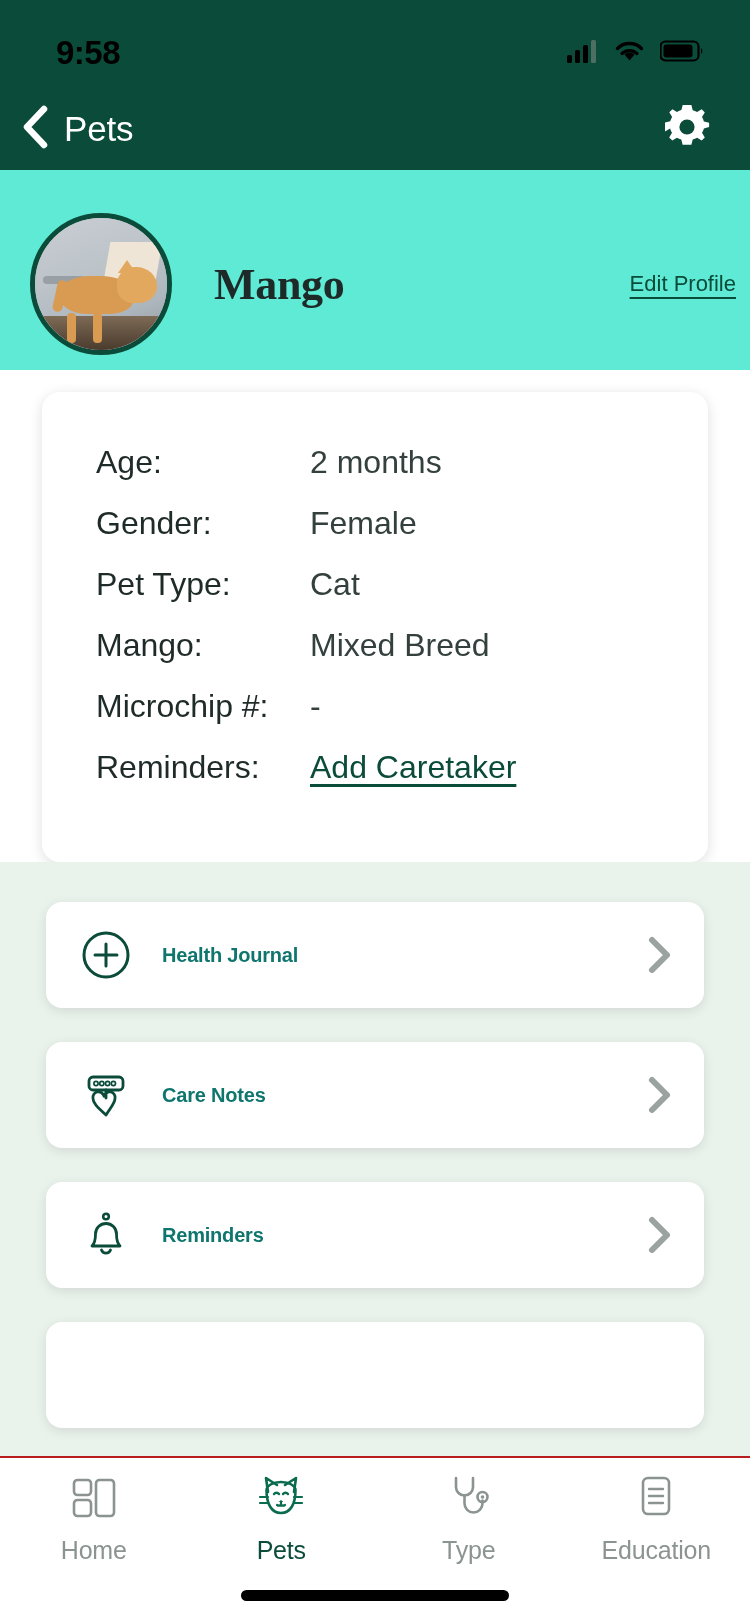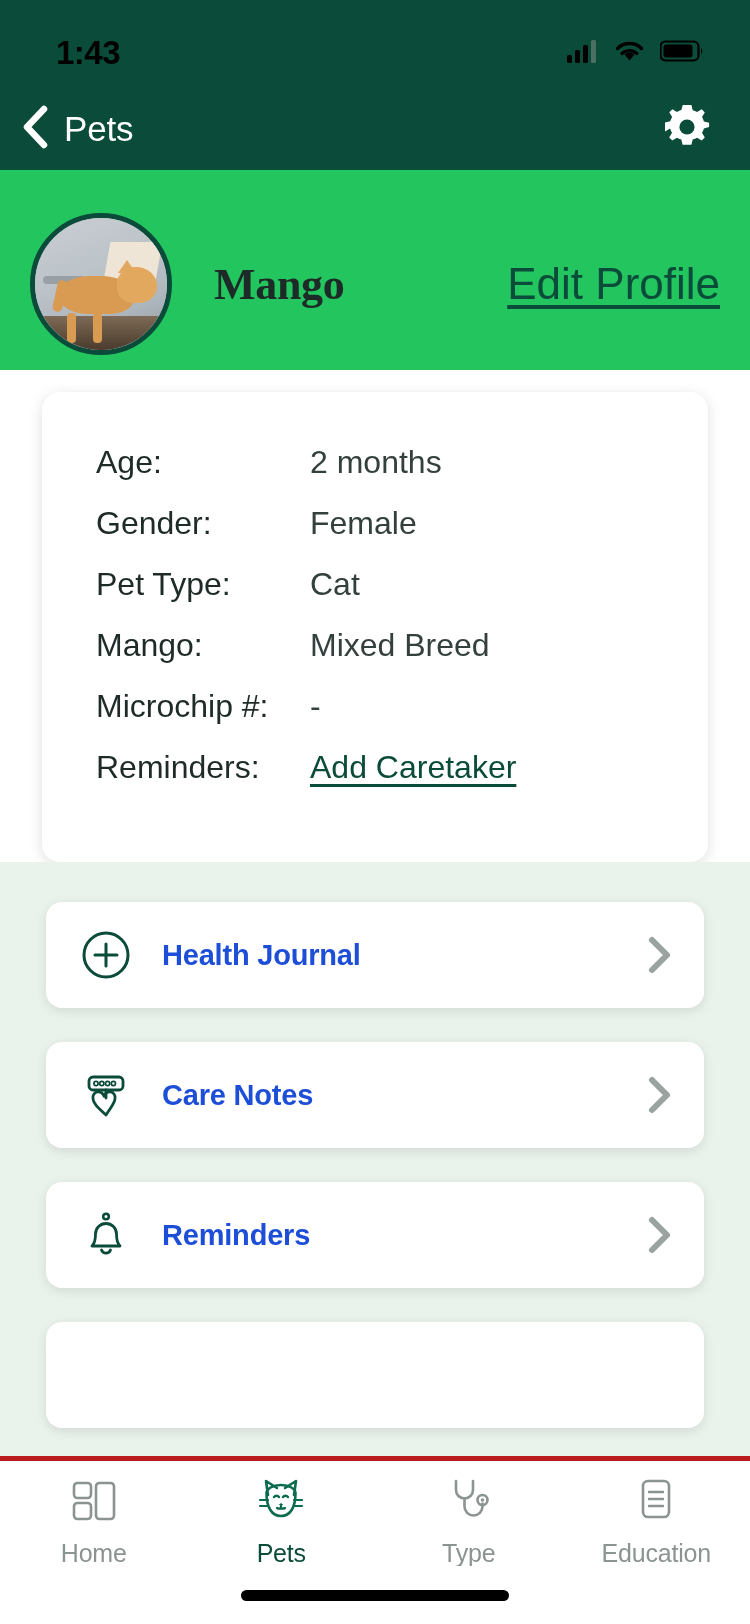--- a/index.html
+++ b/index.html
@@ -58,24 +58,24 @@
   .nav-back-title {
     font-size: 35px;
     color: #ffffff;
     font-weight: 400;
     letter-spacing: -0.2px;
   }
   .gear-btn { display: flex; align-items: center; cursor: pointer; }
 
   
   .profile {
-    background: #22c55e;
-    display: flex;
-    align-items: center;
-    padding: 28px 30px 0 30px;
+    background: #5eead4;
+    display: flex;
+    align-items: center;
+    padding: 28px 14px 0 30px;
     height: 200px;
     flex: 0 0 auto;
   }
   .avatar {
     width: 142px; height: 142px;
     border-radius: 50%;
     border: 5px solid #0b4b3a;
     overflow: hidden;
     position: relative;
     flex: 0 0 auto;
@@ -147,21 +147,21 @@
   .pet-name {
     font-family: "Liberation Serif", serif;
     font-size: 44px;
     font-weight: 700;
     color: #1d2a27;
     margin-left: 42px;
     letter-spacing: -0.3px;
   }
   .edit-profile {
     margin-left: auto;
-    font-size: 44px;
+    font-size: 22px;
     color: #0b4b3a;
     text-decoration: underline;
     text-underline-offset: 6px;
     cursor: pointer;
     white-space: nowrap;
   }
 
   
   .details-wrap {
     background: #ffffff;
@@ -216,36 +216,36 @@
     padding: 0 28px 0 32px;
     margin-bottom: 34px;
     cursor: pointer;
   }
   .menu-icon {
     width: 56px; height: 56px;
     display: flex; align-items: center; justify-content: center;
     flex: 0 0 auto;
   }
   .menu-label {
-    font-size: 29px;
+    font-size: 20px;
     font-weight: 700;
-    color: #1d4ed8;
+    color: #0f766e;
     margin-left: 28px;
     letter-spacing: -0.2px;
   }
   .menu-chevron {
     margin-left: auto;
     display: flex; align-items: center;
   }
 
   
   .tabbar {
     height: 110px;
     background: #ffffff;
-    border-top: 5px solid #b91c1c;
+    border-top: 2px solid #b91c1c;
     display: flex;
     align-items: flex-start;
     padding-top: 14px;
     flex: 0 0 auto;
   }
   .tab {
     flex: 1 1 0;
     display: flex;
     flex-direction: column;
     align-items: center;
@@ -272,21 +272,21 @@
     background: #000000;
     border-radius: 6px;
   }
 </style>
 </head>
 <body>
 
 <div id="app">
 
   <div class="statusbar">
-    <div class="status-time">1:43</div>
+    <div class="status-time">9:58</div>
     <div class="status-icons">
 
       <span>
         <svg width="32" height="24" viewBox="0 0 32 24">
           <rect x="0" y="16" width="5" height="8" rx="1.5" fill="#000"></rect>
           <rect x="8" y="11" width="5" height="13" rx="1.5" fill="#000"></rect>
           <rect x="16" y="6" width="5" height="18" rx="1.5" fill="#000"></rect>
           <rect x="24" y="1" width="5" height="23" rx="1.5" fill="#4d6f63"></rect>
         </svg>
       </span>

